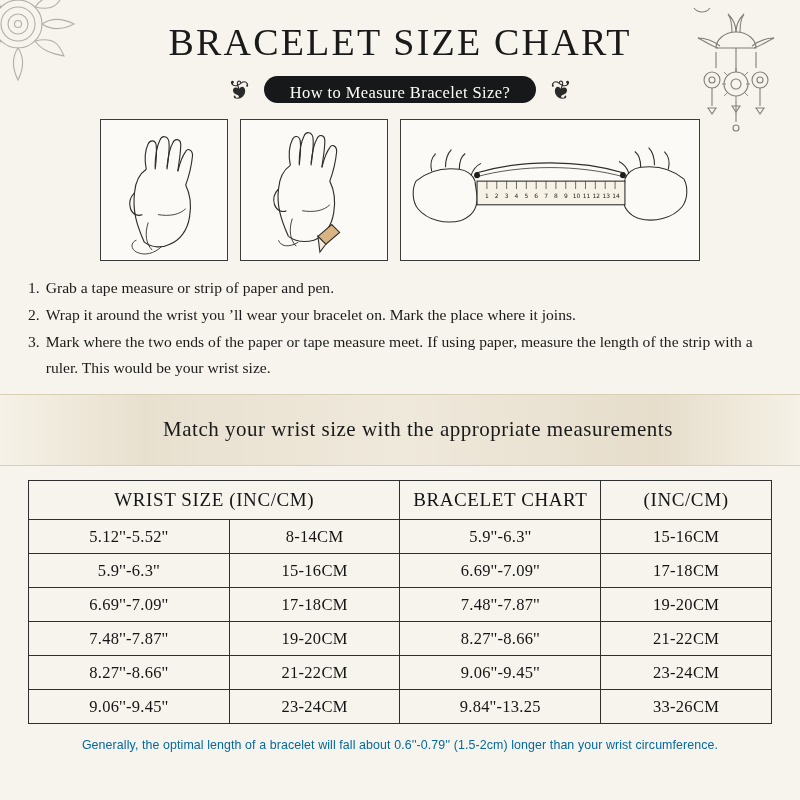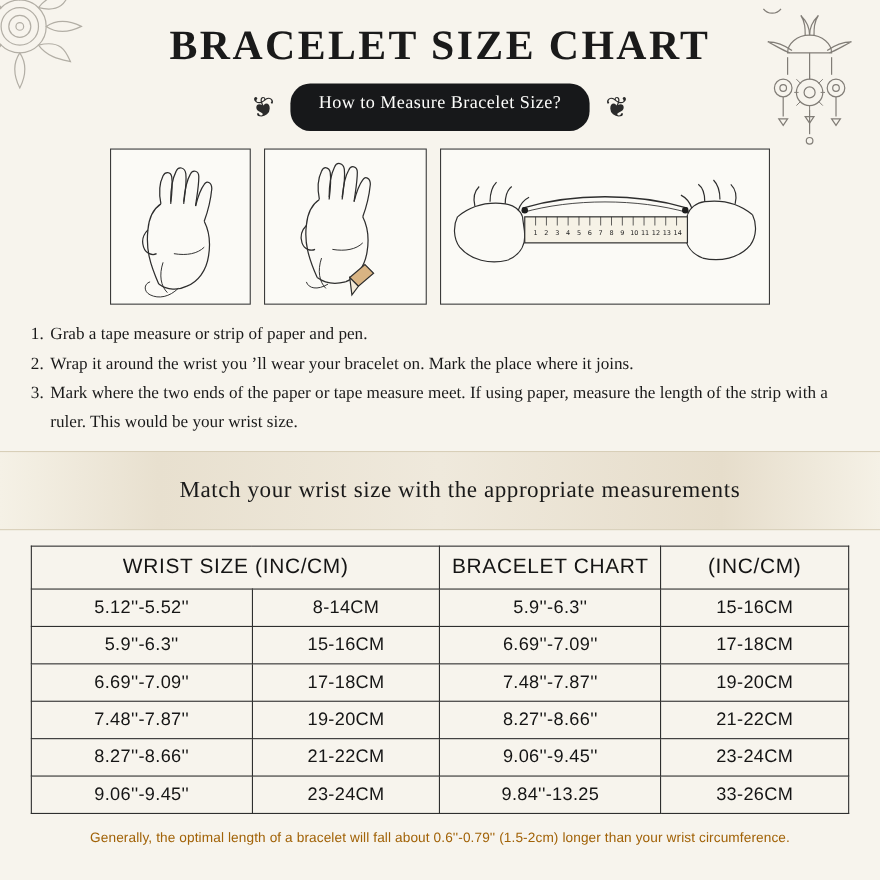--- a/index.html
+++ b/index.html
@@ -41,38 +41,38 @@
     opacity: 0.72;
     pointer-events: none;
   }
 
   
   .title {
     text-align: center;
     font-size: 38px;
     letter-spacing: 2.2px;
     padding-top: 20px;
-    font-weight: bold;
+    font-weight: normal;
     margin: 0;
     font-family: "Liberation Serif", serif;
   }
 
   
   .pill-row {
     display: flex;
     align-items: center;
     justify-content: center;
     gap: 14px;
     margin-top: 12px;
   }
   .pill {
     background: #17181a;
     color: #fdfdfb;
     border-radius: 18px;
-    padding: 7px 26px 16px 26px;
+    padding: 7px 26px 0 26px;
     font-size: 16.5px;
     letter-spacing: 0.4px;
     font-family: "Liberation Serif", serif;
   }
   .swirl {
     font-size: 26px;
     color: #2a2a2a;
     line-height: 1;
     font-family: "DejaVu Sans", sans-serif;
   }
@@ -130,21 +130,21 @@
     font-family: "Liberation Serif", serif;
   }
 
   
   .table-wrap {
     padding: 14px 28px 0 28px;
   }
   table.size-table {
     width: 100%;
     border-collapse: collapse;
-    font-family: Liberation Sans, sans-serif;
+    font-family: Liberation Serif, serif;
     border-radius: 23px;
   }
   table.size-table th,
   table.size-table td {
     border: 1px solid #2f2f2f;
     text-align: center;
     font-weight: normal;
     color: #151515;
   }
   table.size-table th {
@@ -165,21 +165,21 @@
   .col-c { width: 27%; }
   .col-d { width: 23%; }
 
   
   .footer-note {
     text-align: center;
     font-size: 12.4px;
     margin-top: 14px;
     padding: 0 10px;
     font-family: "Liberation Sans", sans-serif;
-    color: #a16207;
+    color: #0369a1;
     letter-spacing: 0.1px;
   }
 </style>
 </head>
 <body>
 
 <div class="page">
 
   <svg class="ornament-left" viewBox="0 0 150 150">
     <g fill="none" stroke="#6f6a5f" stroke-width="1.1">

